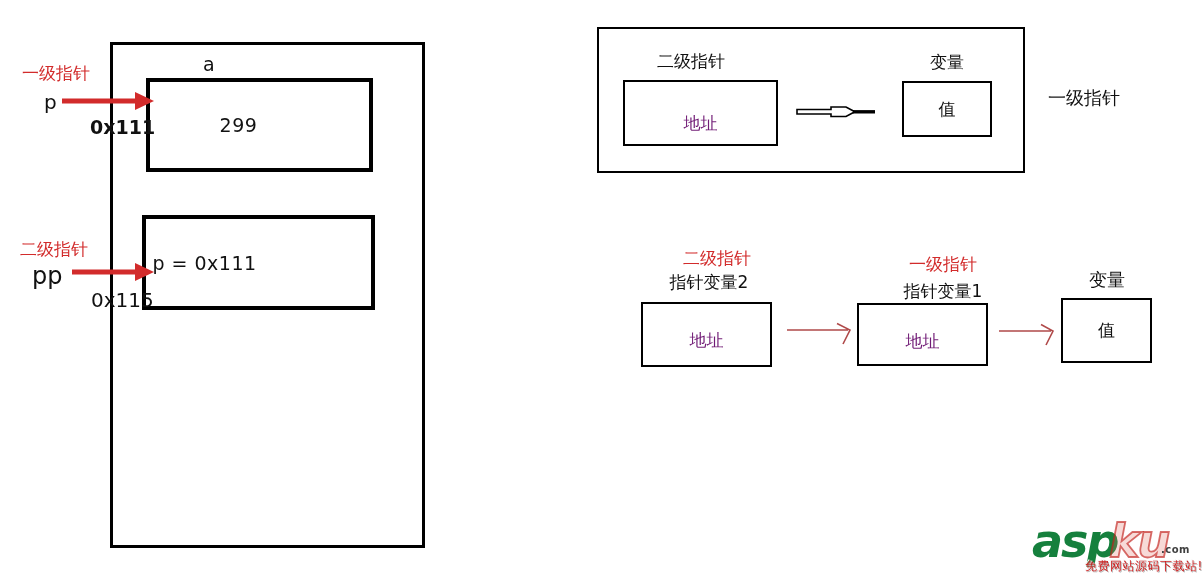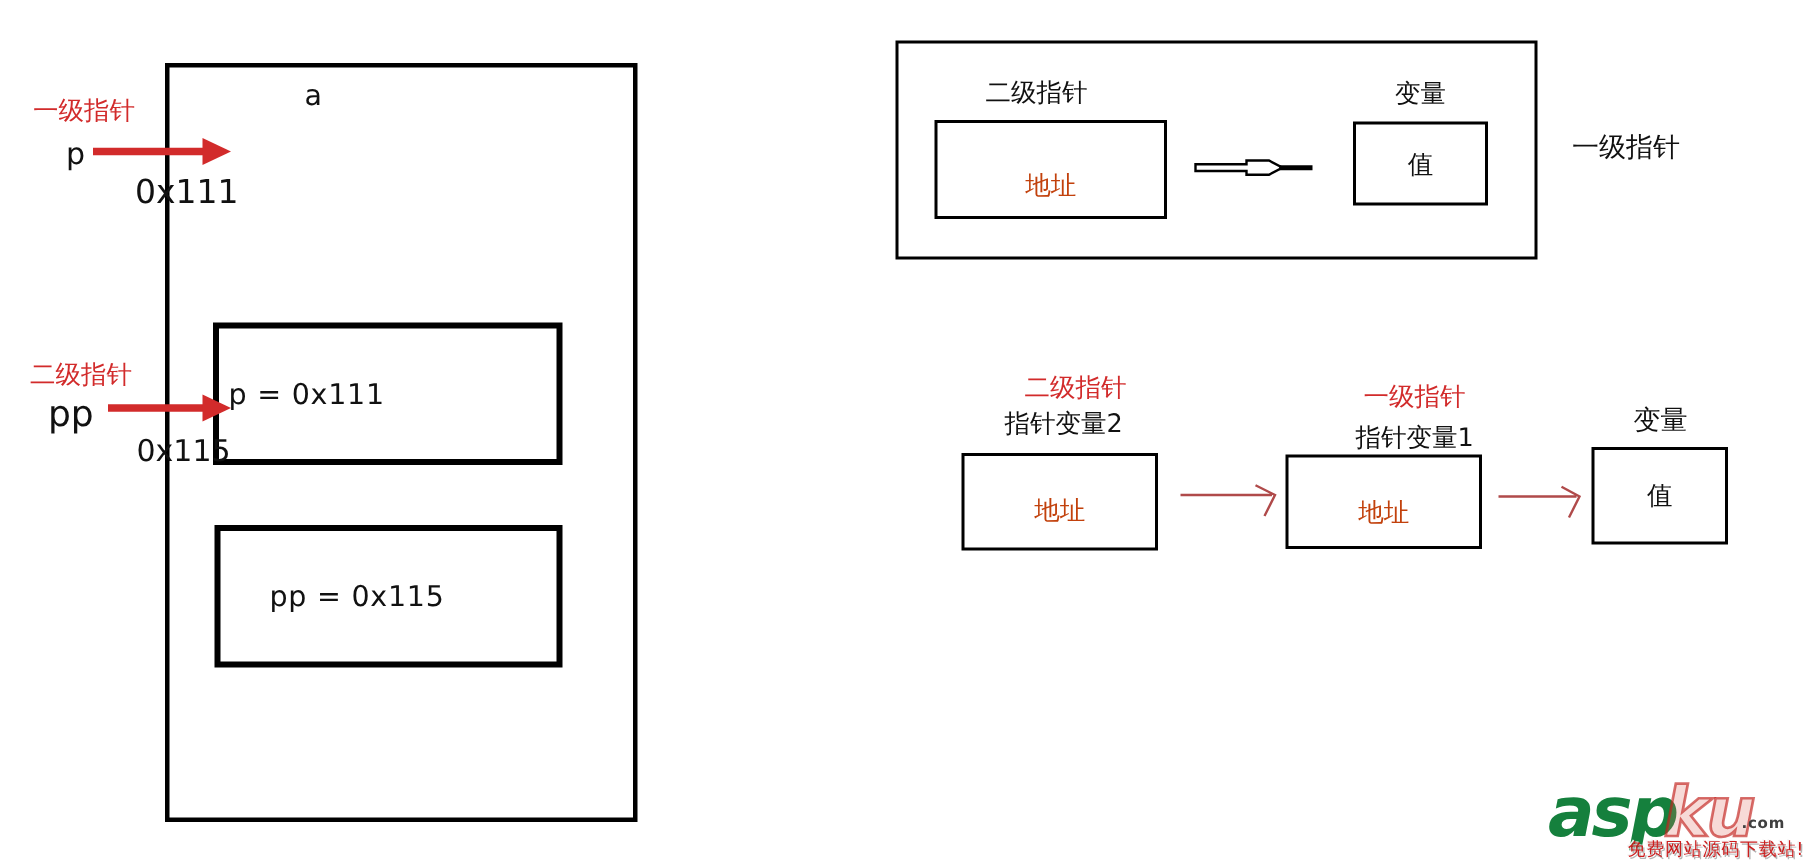--- a/index.html
+++ b/index.html
@@ -18,21 +18,21 @@
   .cellval{
     display:flex;align-items:center;justify-content:center;
     width:100%;height:100%;
     font-size:19px;color:#111;
     padding-right:42px;box-sizing:border-box;
     letter-spacing:0.5px;
   }
   .valbottom{
     display:flex;align-items:flex-end;justify-content:center;
     width:100%;height:100%;
-    font-size:17px;color:#c2410c;
+    font-size:17px;color:#701a75;
     padding-bottom:9px;box-sizing:border-box;
   }
   .valcenter{
     display:flex;align-items:center;justify-content:center;
     width:100%;height:100%;
     font-size:17px;color:#111;
   }
   .lbl{position:absolute;font-size:17px;color:#111;white-space:nowrap;}
   .lbl-red{color:#d22b2b;}
   .lbl-center{transform:translateX(-50%);}
@@ -60,32 +60,32 @@
 </style>
 </head>
 <body>
 
 <div id="stage">
 
   <div class="box b-med" style="left:110px;top:42px;width:315px;height:506px;"></div>
 
   <div class="lbl" style="left:203px;top:53px;font-size:19px;">a</div>
 
+  <div class="box b-thick" style="left:146px;top:78px;width:227px;height:94px;">
+    <div class="cellval">299</div>
+  </div>
 
   <div class="box b-thick" style="left:142px;top:215px;width:233px;height:95px;">
     <div class="cellval" style="padding-right:108px;">p = 0x111</div>
   </div>
 
-  <div class="box b-thick" style="left:143px;top:350px;width:232px;height:95px;">
-    <div class="cellval">pp = 0x115</div>
-  </div>
 
   <div class="lbl lbl-red" style="left:22px;top:62px;">一级指针</div>
   <div class="lbl" style="left:44px;top:90px;font-size:20px;">p</div>
-  <div class="lbl" style="left:90px;top:116px;font-size:22px;">0x111</div>
+  <div class="lbl" style="left:90px;top:116px;font-size:19px;font-weight:bold;">0x111</div>
 
   <div class="lbl lbl-red" style="left:20px;top:238px;">二级指针</div>
   <div class="lbl" style="left:32px;top:262px;font-size:24px;">pp</div>
   <div class="lbl" style="left:91px;top:288px;font-size:20px;">0x115</div>
 
   <div class="box b-thin" style="left:597px;top:27px;width:428px;height:146px;"></div>
 
   <div class="lbl lbl-center" style="left:691px;top:50px;">二级指针</div>
 
   <div class="box b-thin" style="left:623px;top:80px;width:155px;height:66px;">

